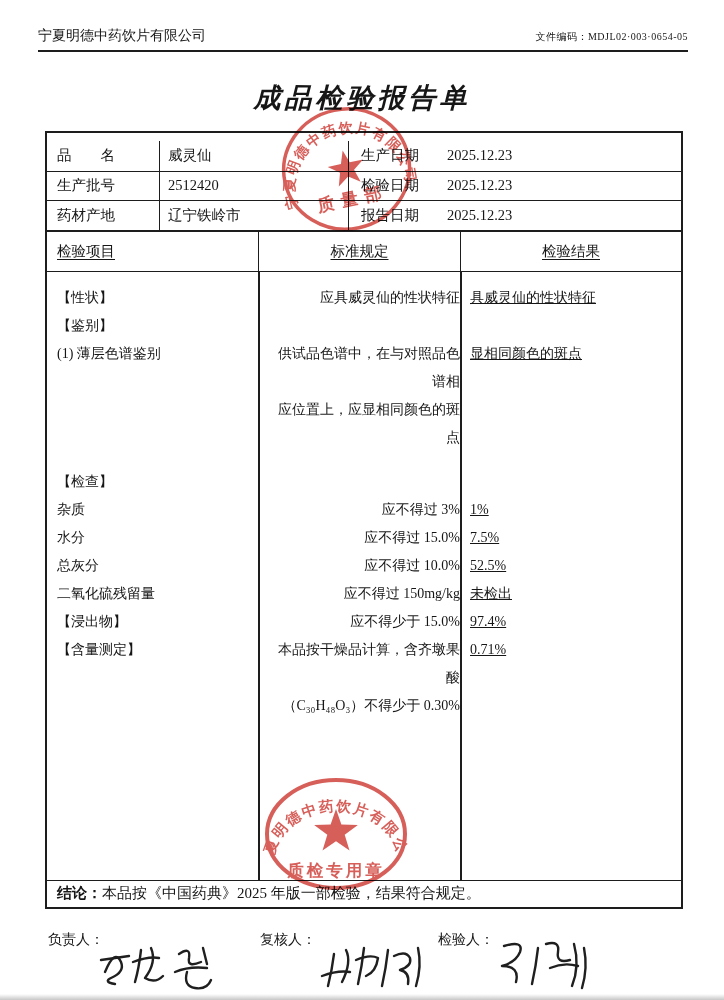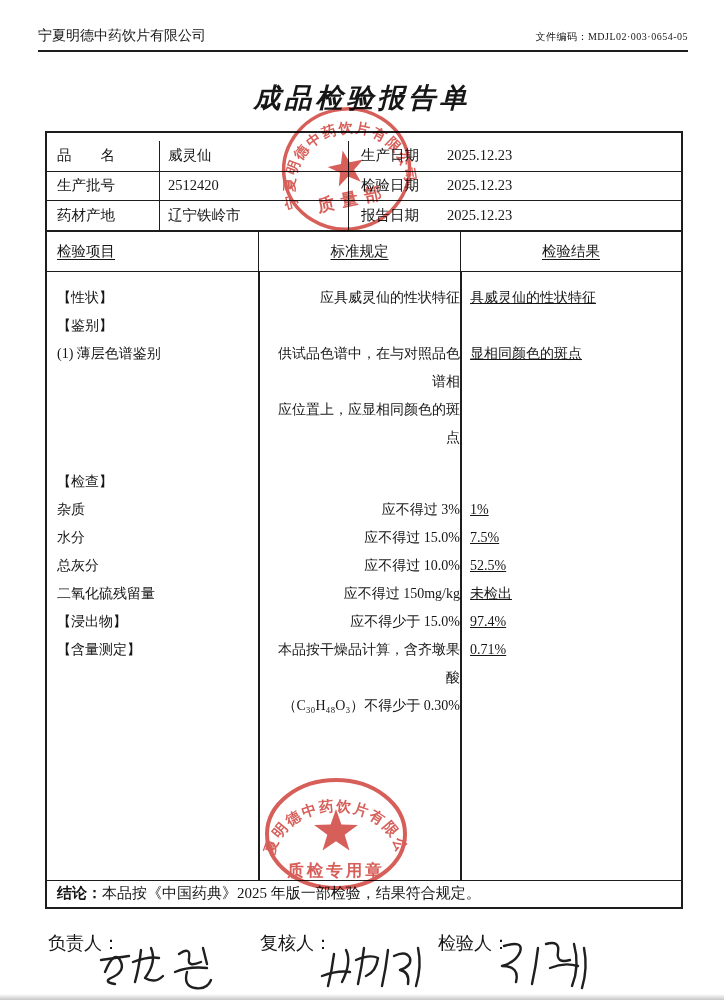--- a/index.html
+++ b/index.html
@@ -45,21 +45,21 @@
   .brow{display:flex;}
   .bc1{width:211px;padding-left:10px;box-sizing:border-box;line-height:28px;}
   .bc2{width:202px;padding-left:9px;box-sizing:border-box;line-height:28px;text-align:right;}
   .bc3{flex:1;padding-left:10px;box-sizing:border-box;line-height:28px;text-decoration:underline;}
   .bc2 .line{line-height:28px;}
 
   .conclusion{border-top:1.5px solid #1d1d1d;height:27px;display:flex;align-items:center;padding-left:10px;font-size:15px;box-sizing:border-box;}
   .conclusion .clabel{font-weight:bold;}
 
   
-  .sig-label{position:absolute;font-size:18px;}
+  .sig-label{position:absolute;font-size:14px;}
   .sig-svg{position:absolute;}
   .sig-svg path{stroke:#1f1f1f;stroke-width:2.4;fill:none;stroke-linecap:round;stroke-linejoin:round;}
 
   
   .seal{position:absolute;mix-blend-mode:multiply;opacity:.84;pointer-events:none;}
   .seal-top{left:276px;top:101px;transform:rotate(-12deg);}
   .seal-bottom{left:262px;top:776px;}
   .seal text{fill:var(--seal);font-weight:bold;}
   .seal ellipse{stroke:var(--seal);fill:none;}
   .seal polygon{fill:var(--seal);}

